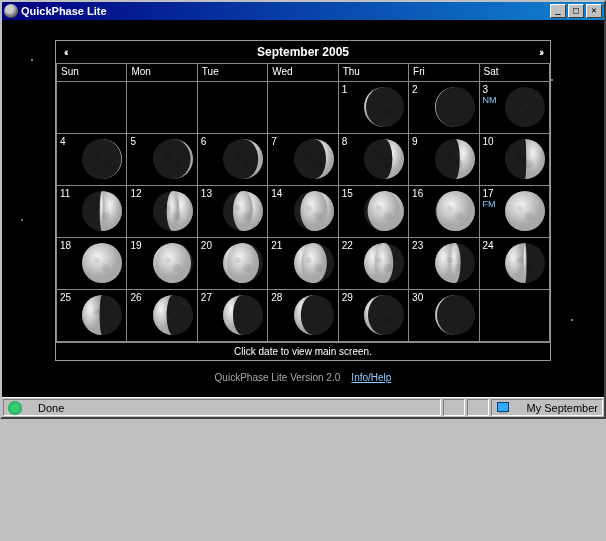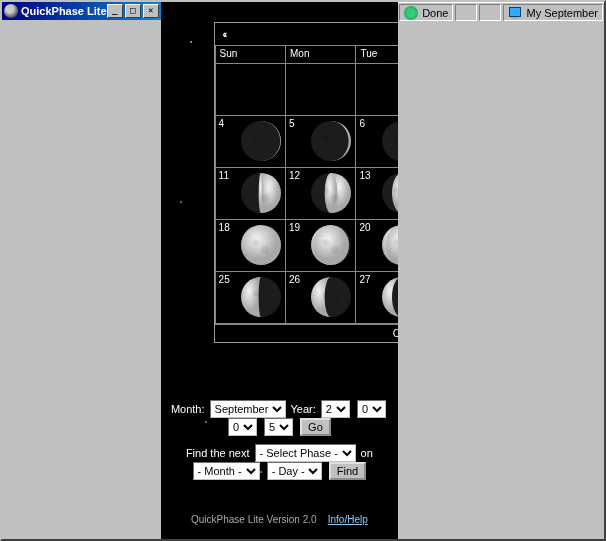--- a/index.html
+++ b/index.html
@@ -6,27 +6,27 @@
 body {
   font-family: "Tahoma", "Arial", sans-serif;
   font-size: 11px;
   background: #c0c0c0;
   width: 606px;
   height: 541px;
   overflow: hidden;
 }
 .window {
   width: 606px;
-  height: 541px;
+  height: 419px;
   border: 2px solid #c0c0c0;
   border-right-color: #404040;
   border-bottom-color: #404040;
   background: #c0c0c0;
   display: flex;
-  flex-direction: row;
+  flex-direction: column;
 }
 .titlebar {
   height: 18px;
   background: linear-gradient(to right, #000080, #1084d0);
   color: #fff;
   display: flex;
   align-items: center;
   padding: 0 2px;
   font-weight: bold;
   font-size: 11px;
@@ -170,21 +170,21 @@
   font-size: 11px;
 }
 .statusbar .panel {
   border: 1px solid #808080;
   border-right-color: #fff;
   border-bottom-color: #fff;
   margin: 1px;
   padding: 1px 4px;
   display: flex;
   align-items: center;
-  gap: 4px;
+  gap: 16px;
 }
 .statusbar .panel:first-child { flex: 1; }
 .statusbar .gap { width: 22px; }
 .statusbar .ieicon {
   width: 14px; height: 14px;
   display: inline-block;
   background: radial-gradient(circle, #3c7 40%, #2a5 70%);
   border-radius: 50%;
   position: relative;
 }

